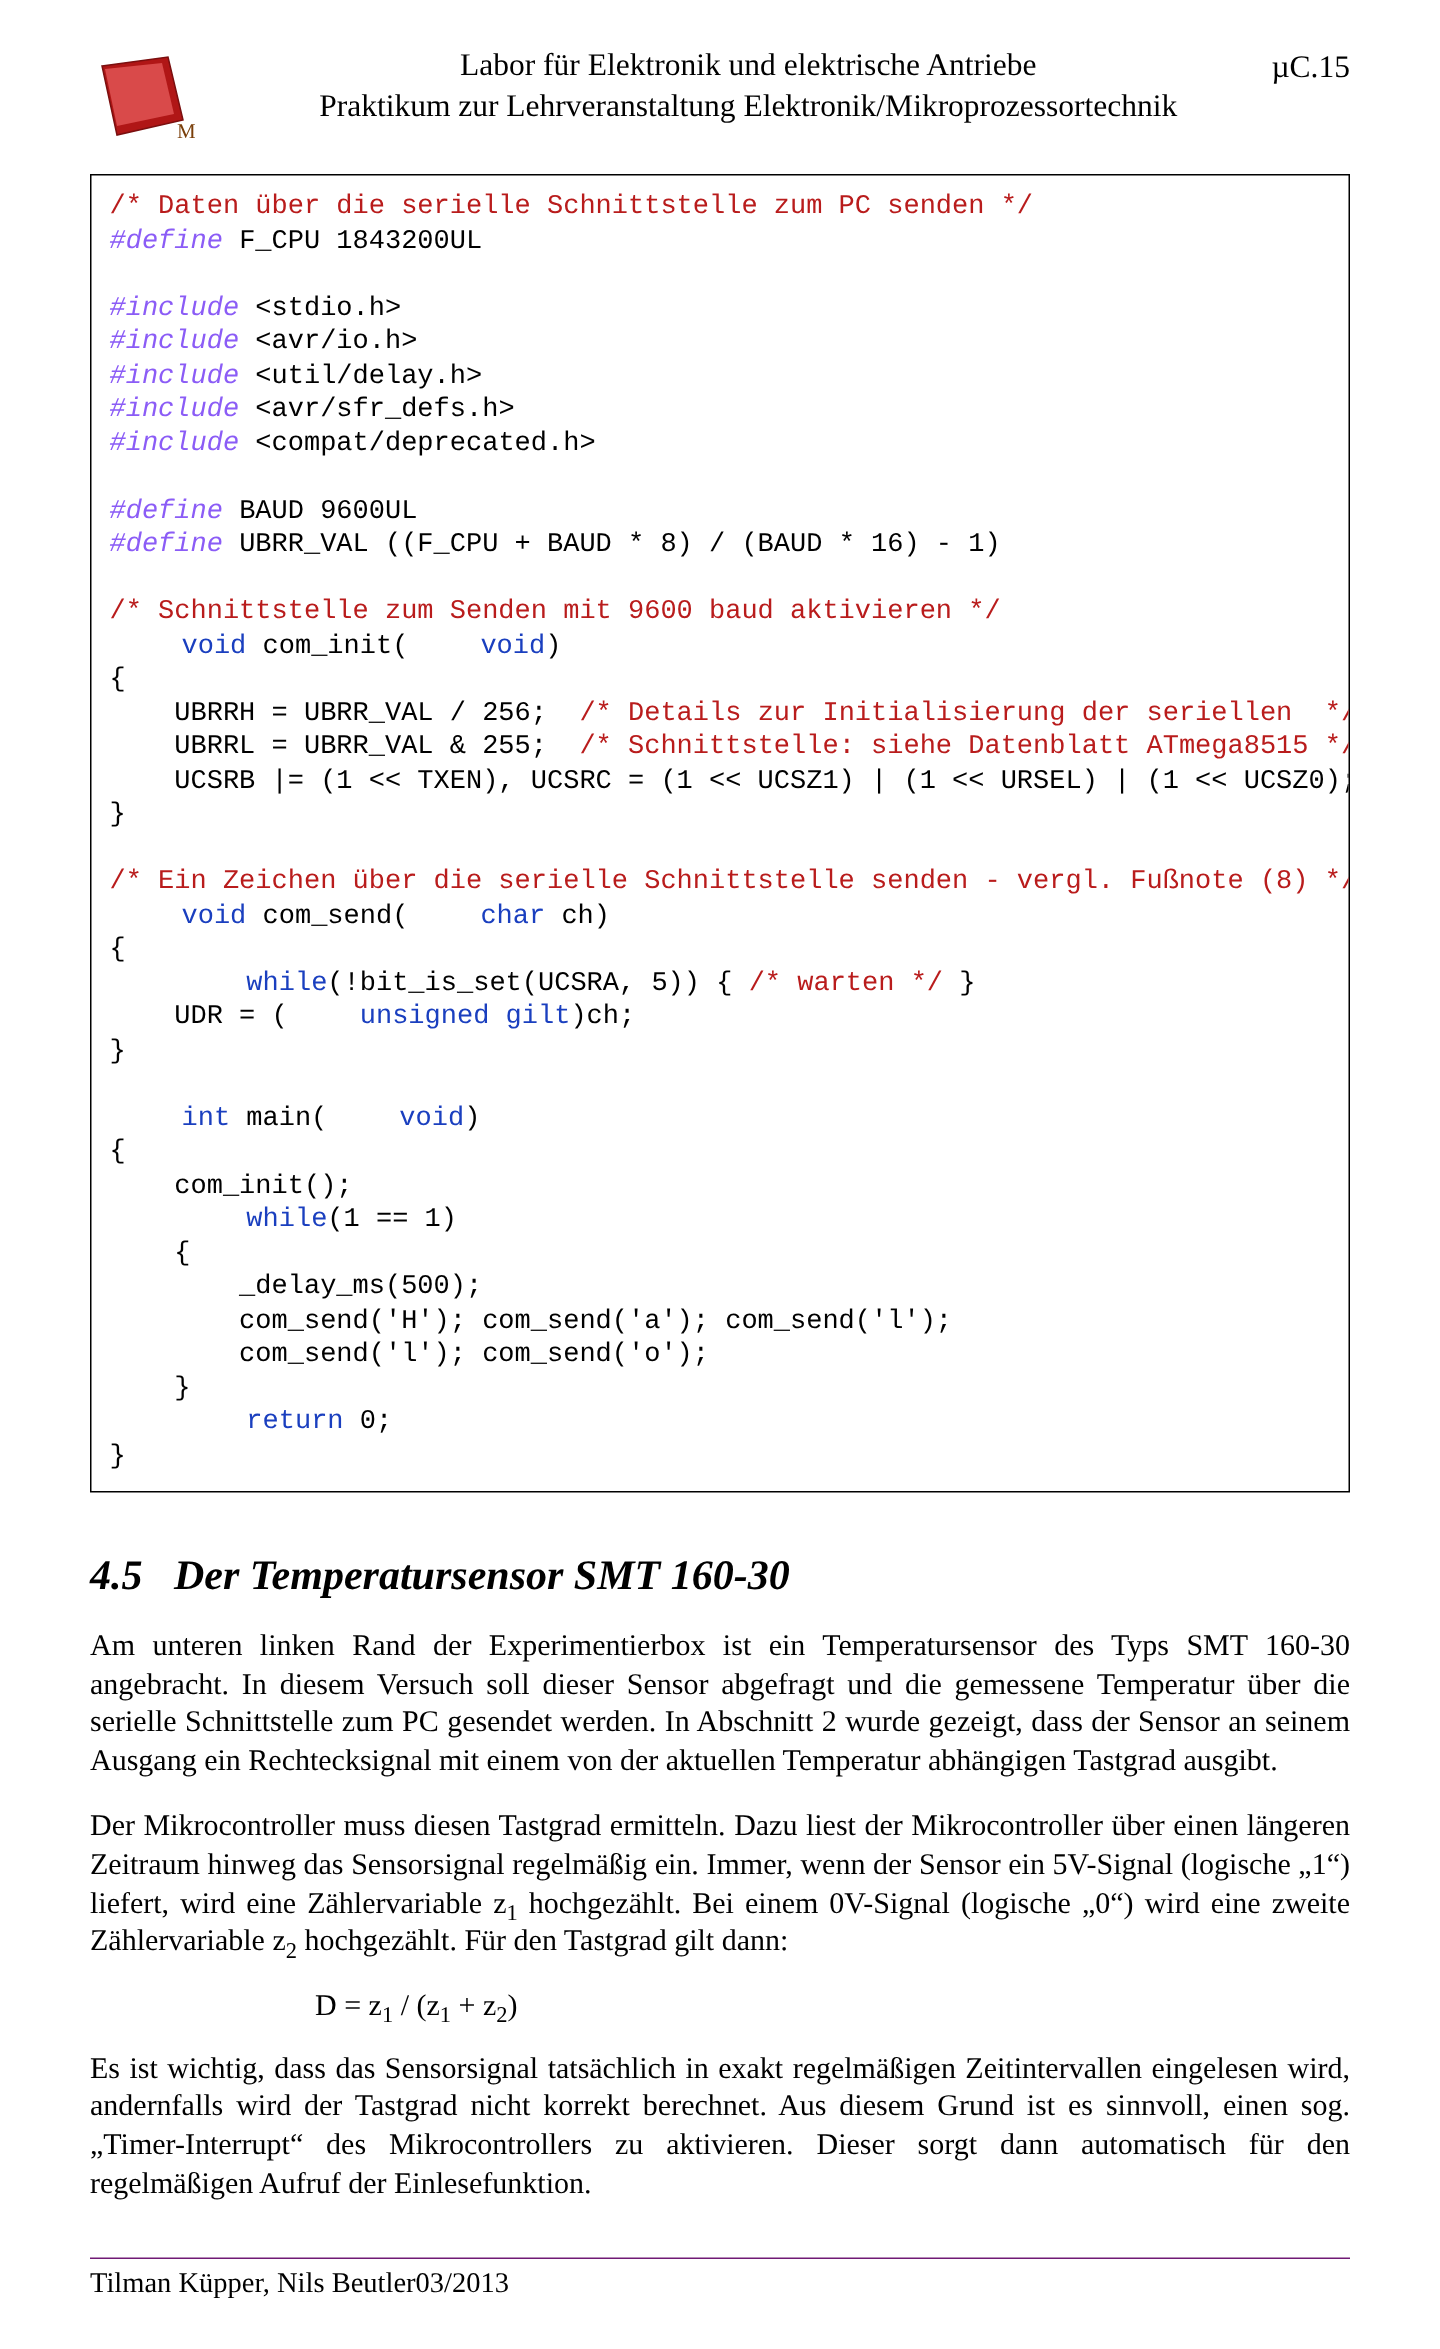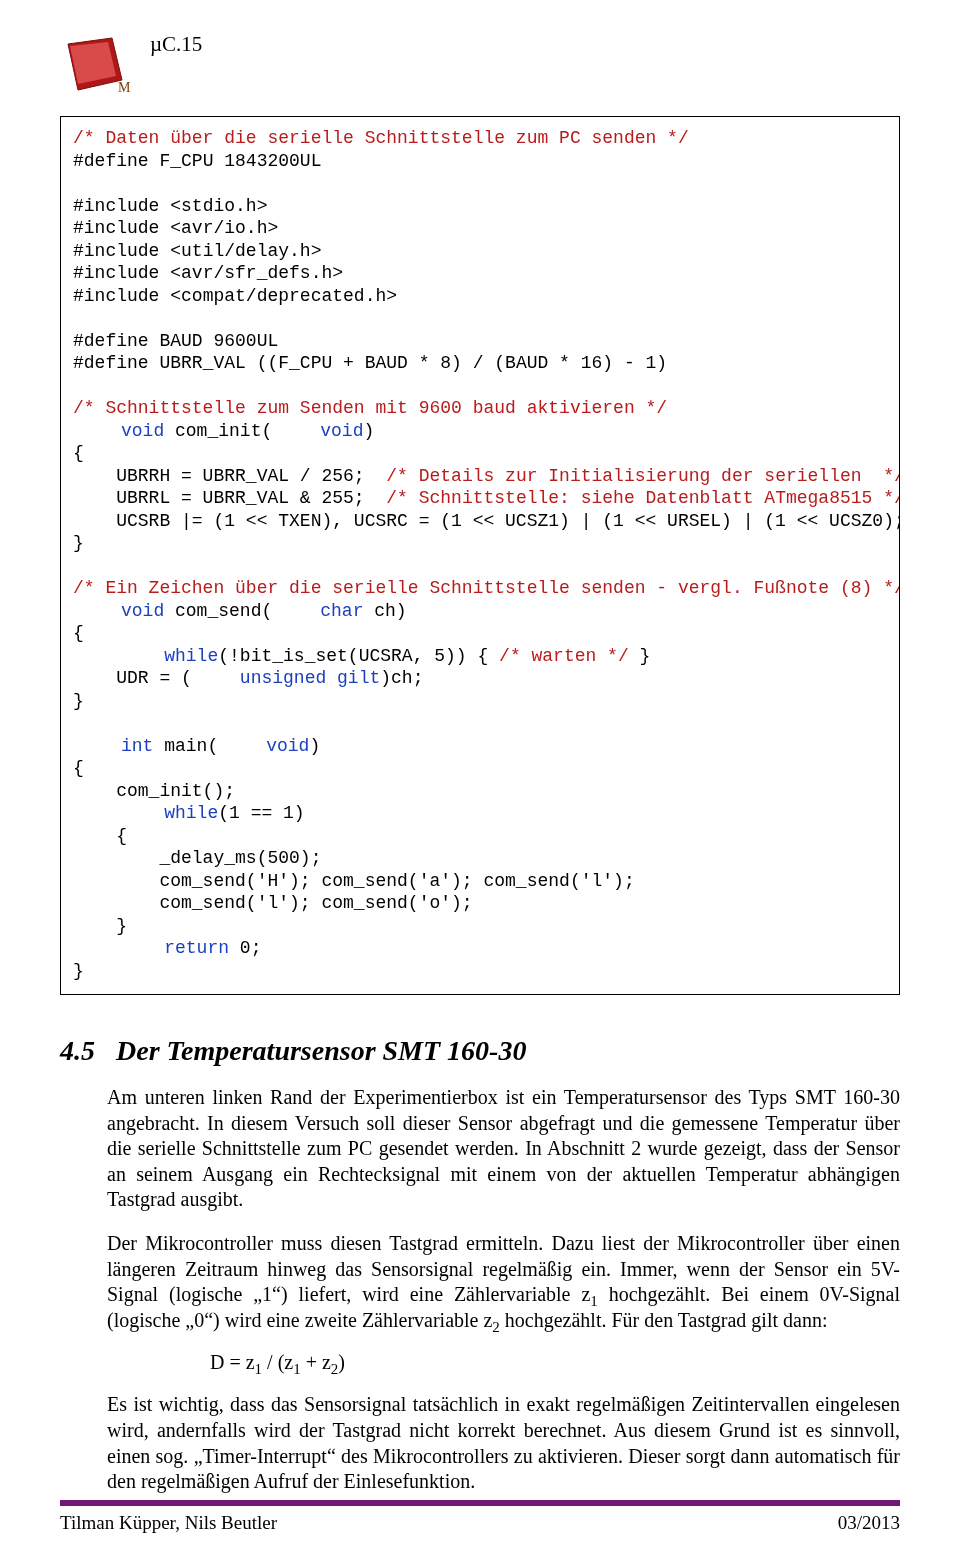--- a/index.html
+++ b/index.html
@@ -49,68 +49,72 @@
     border: 1px solid #000;
     padding: 10px 12px 12px 12px;
     font-family: "Courier New", Courier, monospace;
     font-size: 18px;
     line-height: 1.25;
     white-space: pre;
     overflow: hidden;
     margin-bottom: 40px;
   }
   .c-com { color: #b91c1c; }
-  .c-pre { color: #000000; }
+  .c-pre { color: #8b5cf6; font-style: italic; }
   .c-kw  { color: #1a3fbf; margin-left: 48px; }
 
   h2.section {
     font-family: "Times New Roman", Times, serif;
     font-weight: bold;
     font-size: 28px;
     margin: 40px 0 18px 0;
     font-style: italic;
   }
   h2.section .num { display: inline-block; width: 56px; }
 
   p.body {
     font-size: 20px;
     line-height: 1.28;
     margin: 0 0 18px 0;
   }
-  p.just { text-align: justify; margin-left: 47px; }
+  p.just { text-align: justify; }
   .formula {
     font-size: 20px;
     margin: 2px 0 18px 150px;
   }
   sub { font-size: 0.75em; line-height: 0; }
 
   .footer {
     position: absolute;
     left: 60px;
     right: 60px;
     bottom: 32px;
-    border-top: 6px solid #701a75;
+    border-top: 1px solid #701a75;
     padding-top: 6px;
     display: flex;
-    justify-content: space-between;
+    justify-content: flex-start;
     font-size: 19px;
   }
 </style>
 </head>
 <body>
 
 <div class="page">
 
   <div class="header">
     <div class="logo">
       <svg viewBox="0 0 70 60">
         <polygon points="8,8 52,2 62,44 18,54" fill="#b01616" stroke="#7a0f0f" stroke-width="1"></polygon>
         <polygon points="10,10 48,6 56,40 18,48" fill="#d94a4a"></polygon>
         <text x="58" y="56" font-family="serif" font-size="14" fill="#7a3f0a">M</text>
       </svg>
+    </div>
+    <div class="header-title">
+      <span class="line1">Labor für Elektronik und elektrische Antriebe</span>
+      <span class="line2">Praktikum zur Lehrveranstaltung Elektronik/Mikroprozessortechnik</span>
     </div>
     <div class="page-label">µC.15</div>
   </div>
 
   <div class="codebox"><span class="c-com">/* Daten über die serielle Schnittstelle zum PC senden */</span>
 <span class="c-pre">#define</span><span> F_CPU 1843200UL</span>
 
 <span class="c-pre">#include</span><span> &lt;stdio.h&gt;</span>
 <span class="c-pre">#include</span><span> &lt;avr/io.h&gt;</span>
 <span class="c-pre">#include</span><span> &lt;util/delay.h&gt;</span>

